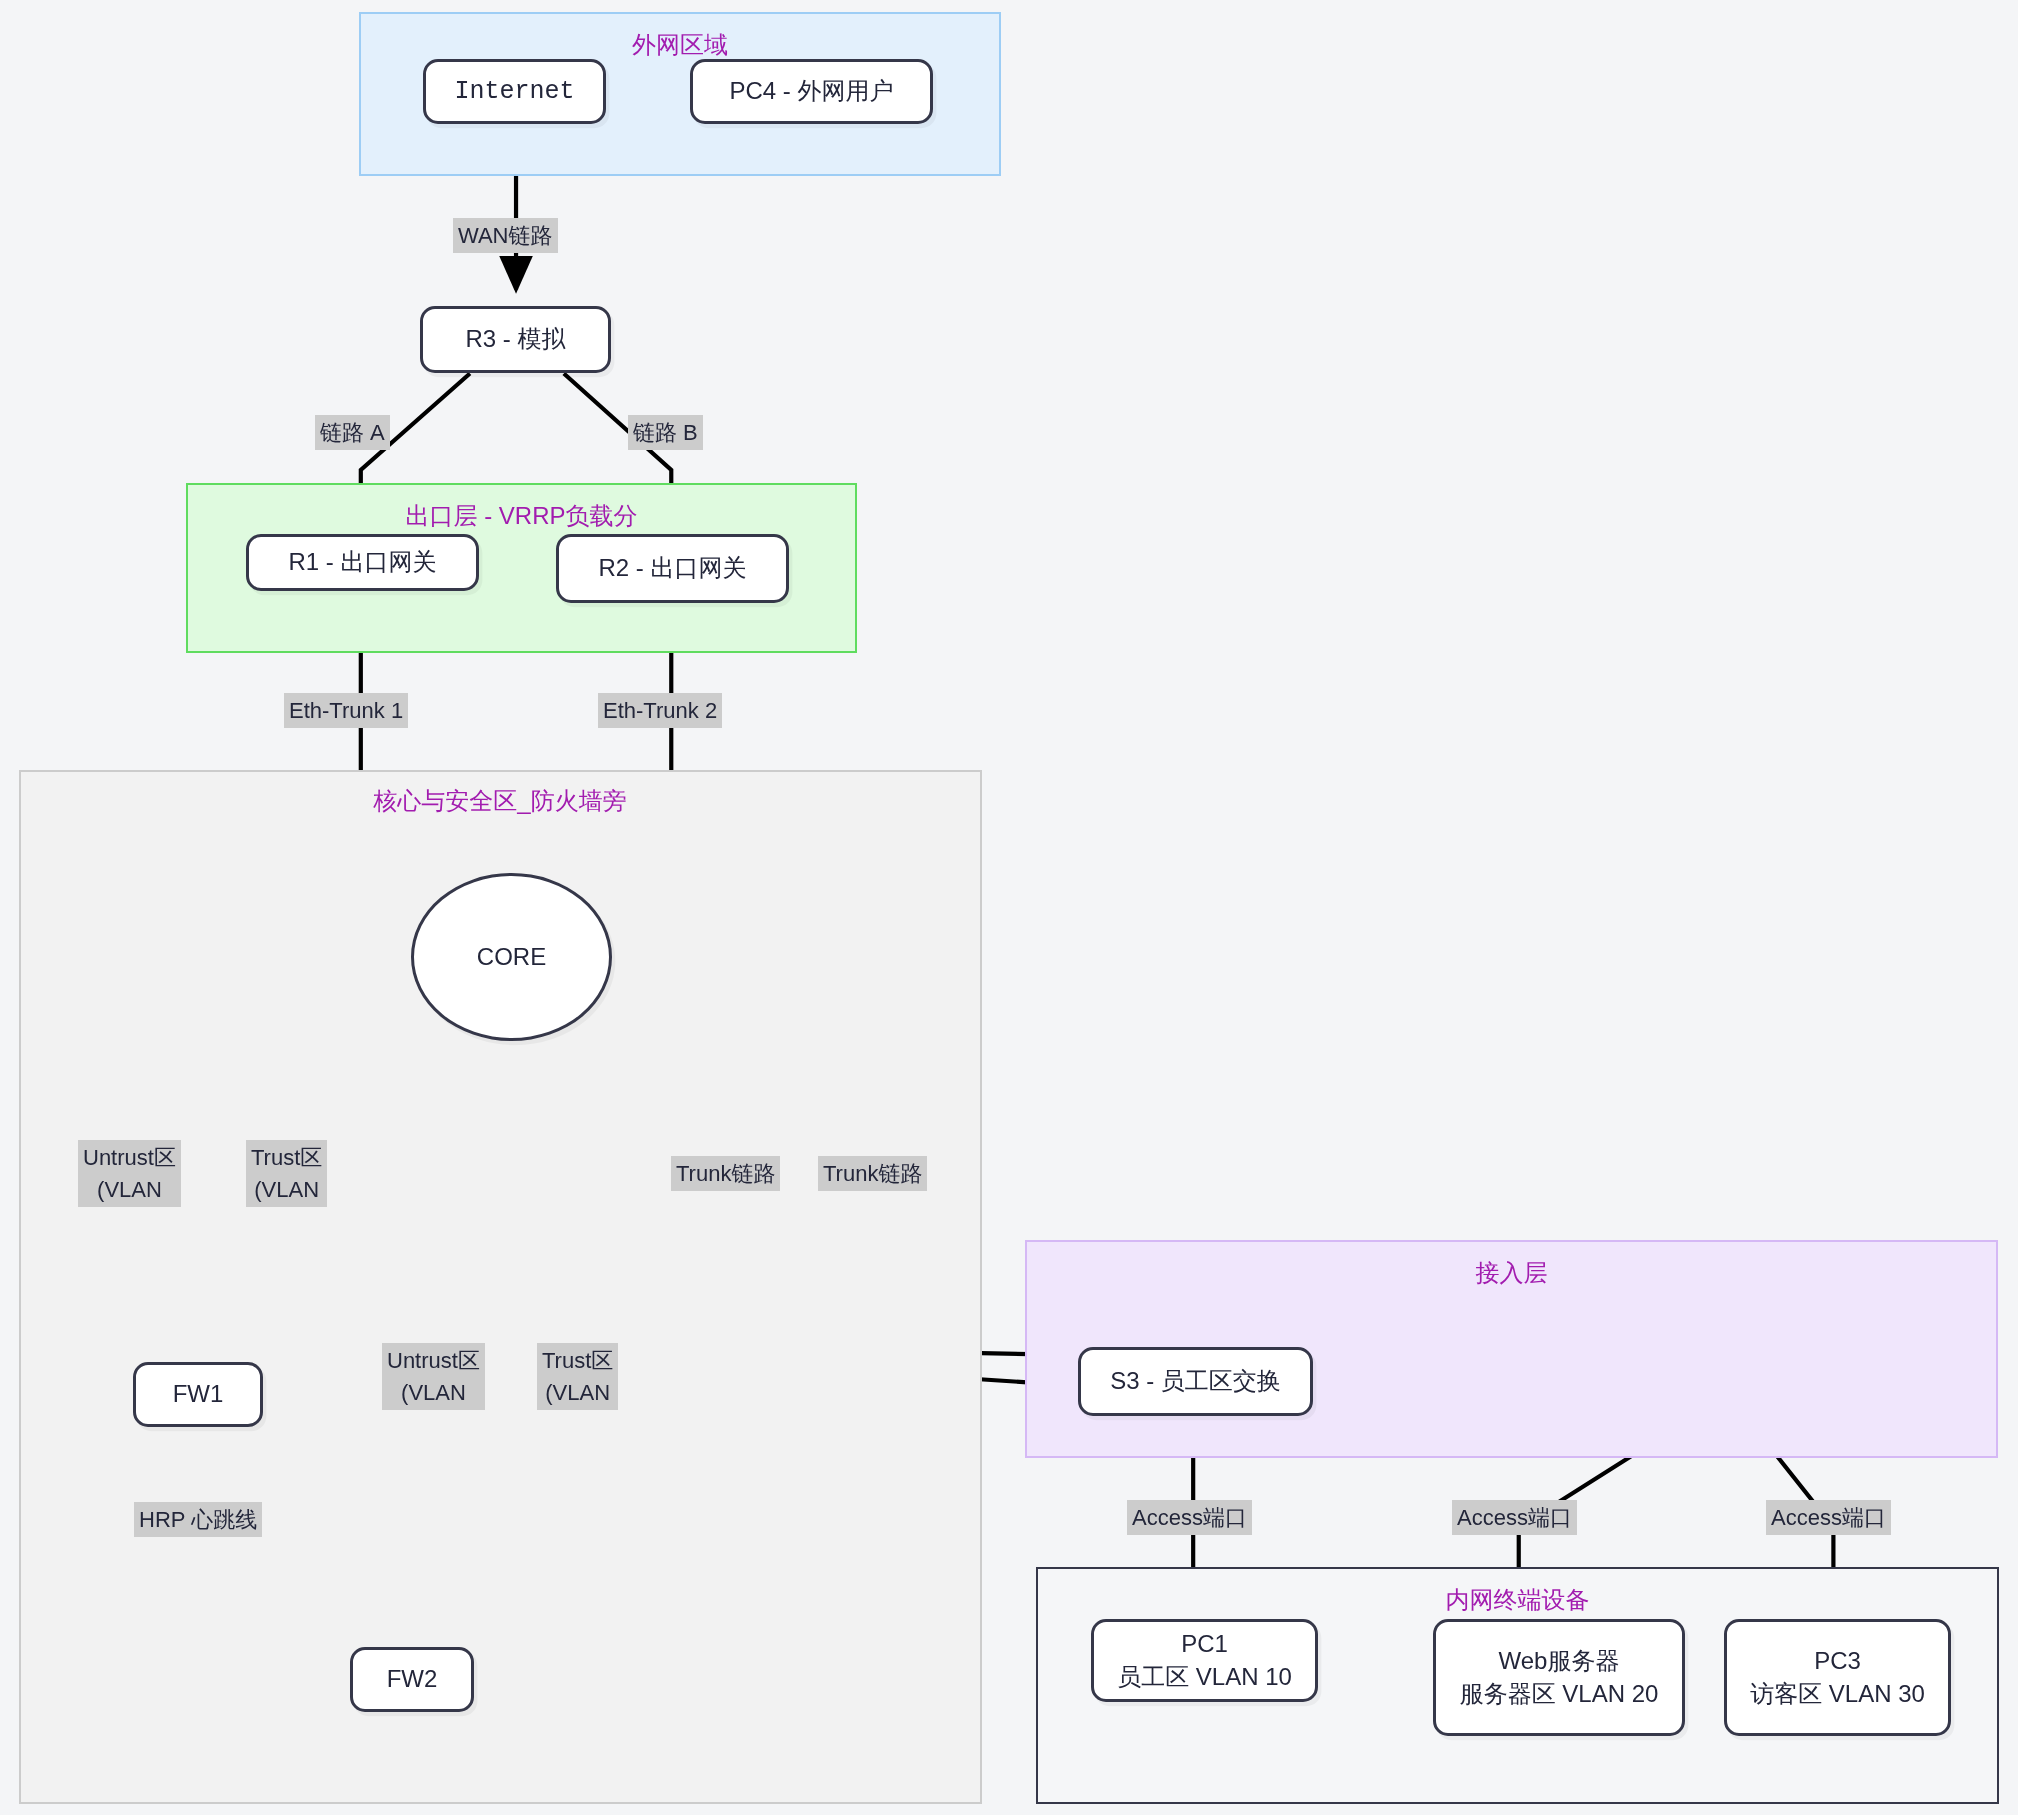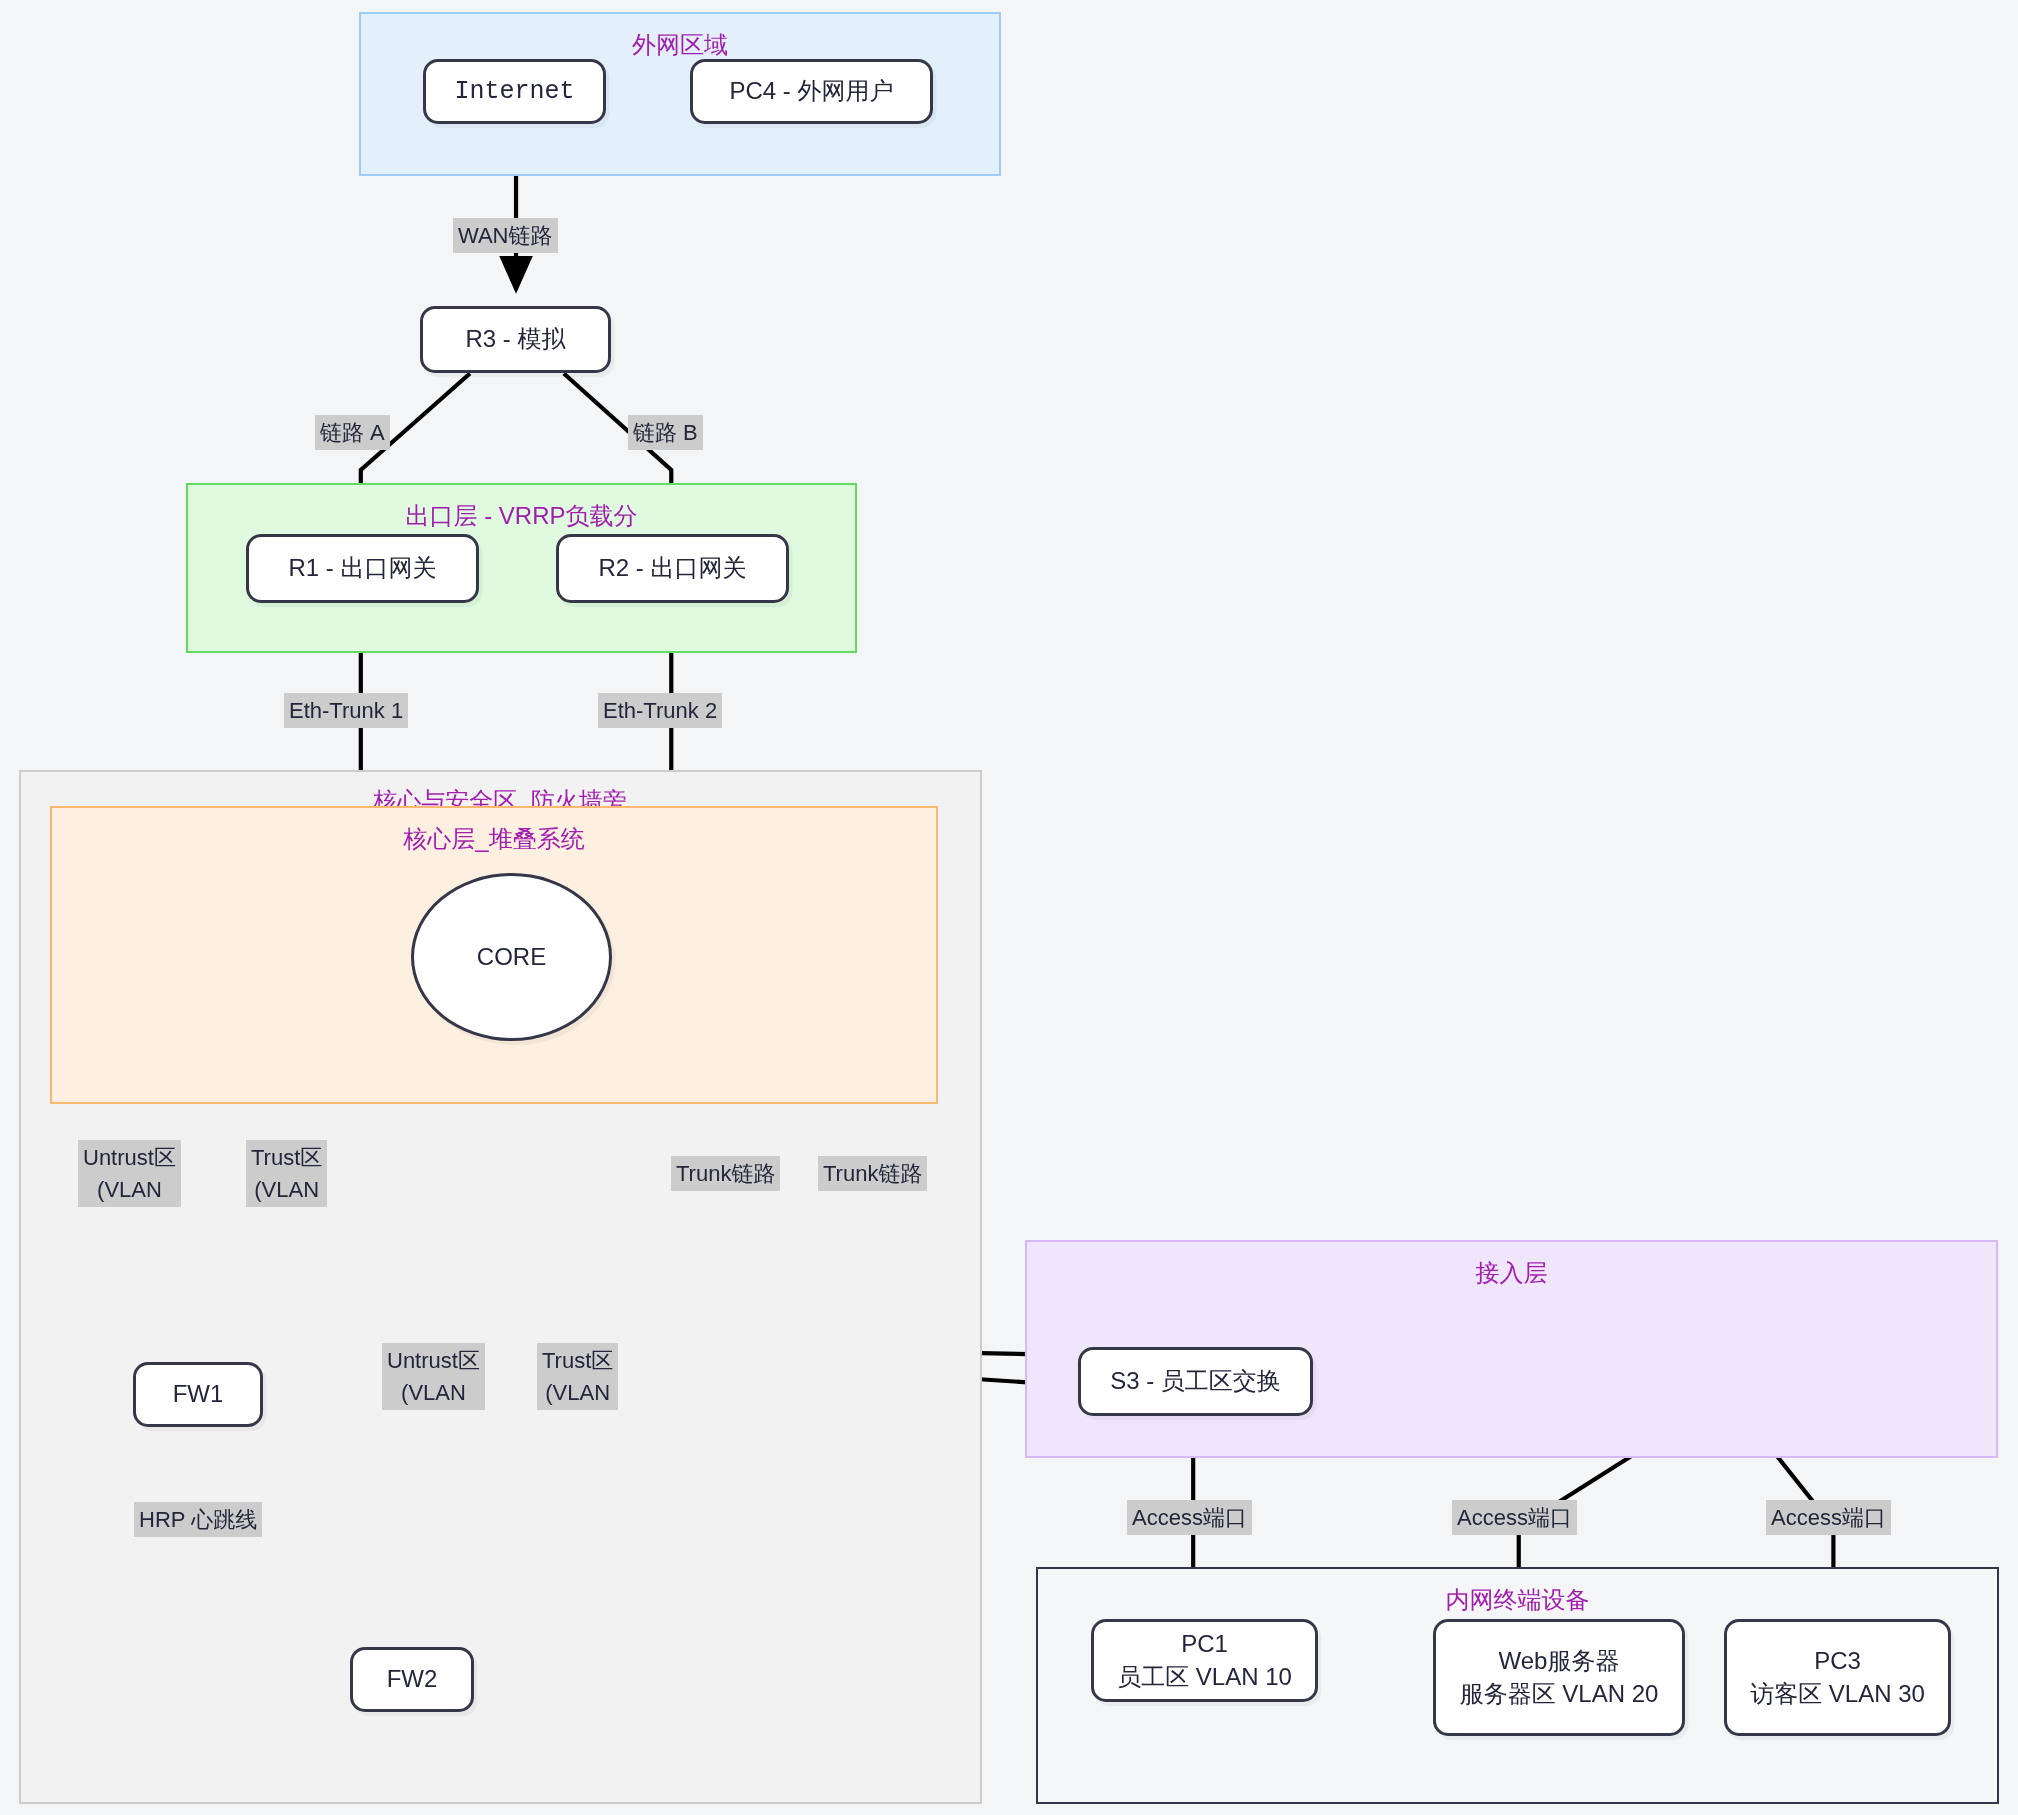--- a/index.html
+++ b/index.html
@@ -79,34 +79,31 @@
     <div class="l1">PC4 - 外网用户</div>
   </div>
 
   <div class="node" style="left:420px;top:306px;width:191px;height:67px;">
     <div class="l1">R3 - 模拟</div>
   </div>
 
   <div class="zone" style="left:186px;top:483px;width:671px;height:170px;background:#dffadf;border-color:#5fdc5f;">
     <div class="zone-title" style="top:15px;">出口层 - VRRP负载分</div>
   </div>
-  <div class="node" style="left:246px;top:534px;width:233px;height:69px;">
+  <div class="node" style="left:246px;top:534px;width:233px;height:57px;">
     <div class="l1">R1 - 出口网关</div>
   </div>
   <div class="node" style="left:556px;top:534px;width:233px;height:69px;">
     <div class="l1">R2 - 出口网关</div>
   </div>
 
   <div class="zone" style="left:18.5px;top:770px;width:963px;height:1034px;background:#f2f2f2;border-color:#cccccc;">
     <div class="zone-title" style="top:13.4px;">核心与安全区_防火墙旁</div>
   </div>
 
-  <div class="zone" style="left:50px;top:806px;width:888px;height:298px;background:#fdf0e0;border-color:#fbb871;">
-    <div class="zone-title" style="top:15px;">核心层_堆叠系统</div>
-  </div>
   <div class="node circle" style="left:411px;top:873px;width:201px;height:168px;">
     <div class="l1">CORE</div>
   </div>
 
   <div class="node" style="left:133px;top:1341px;width:130px;height:65px;margin-top:21px;">
     <div class="l1">FW1</div>
   </div>
   <div class="node" style="left:350px;top:1647px;width:124px;height:65px;">
     <div class="l1">FW2</div>
   </div>

